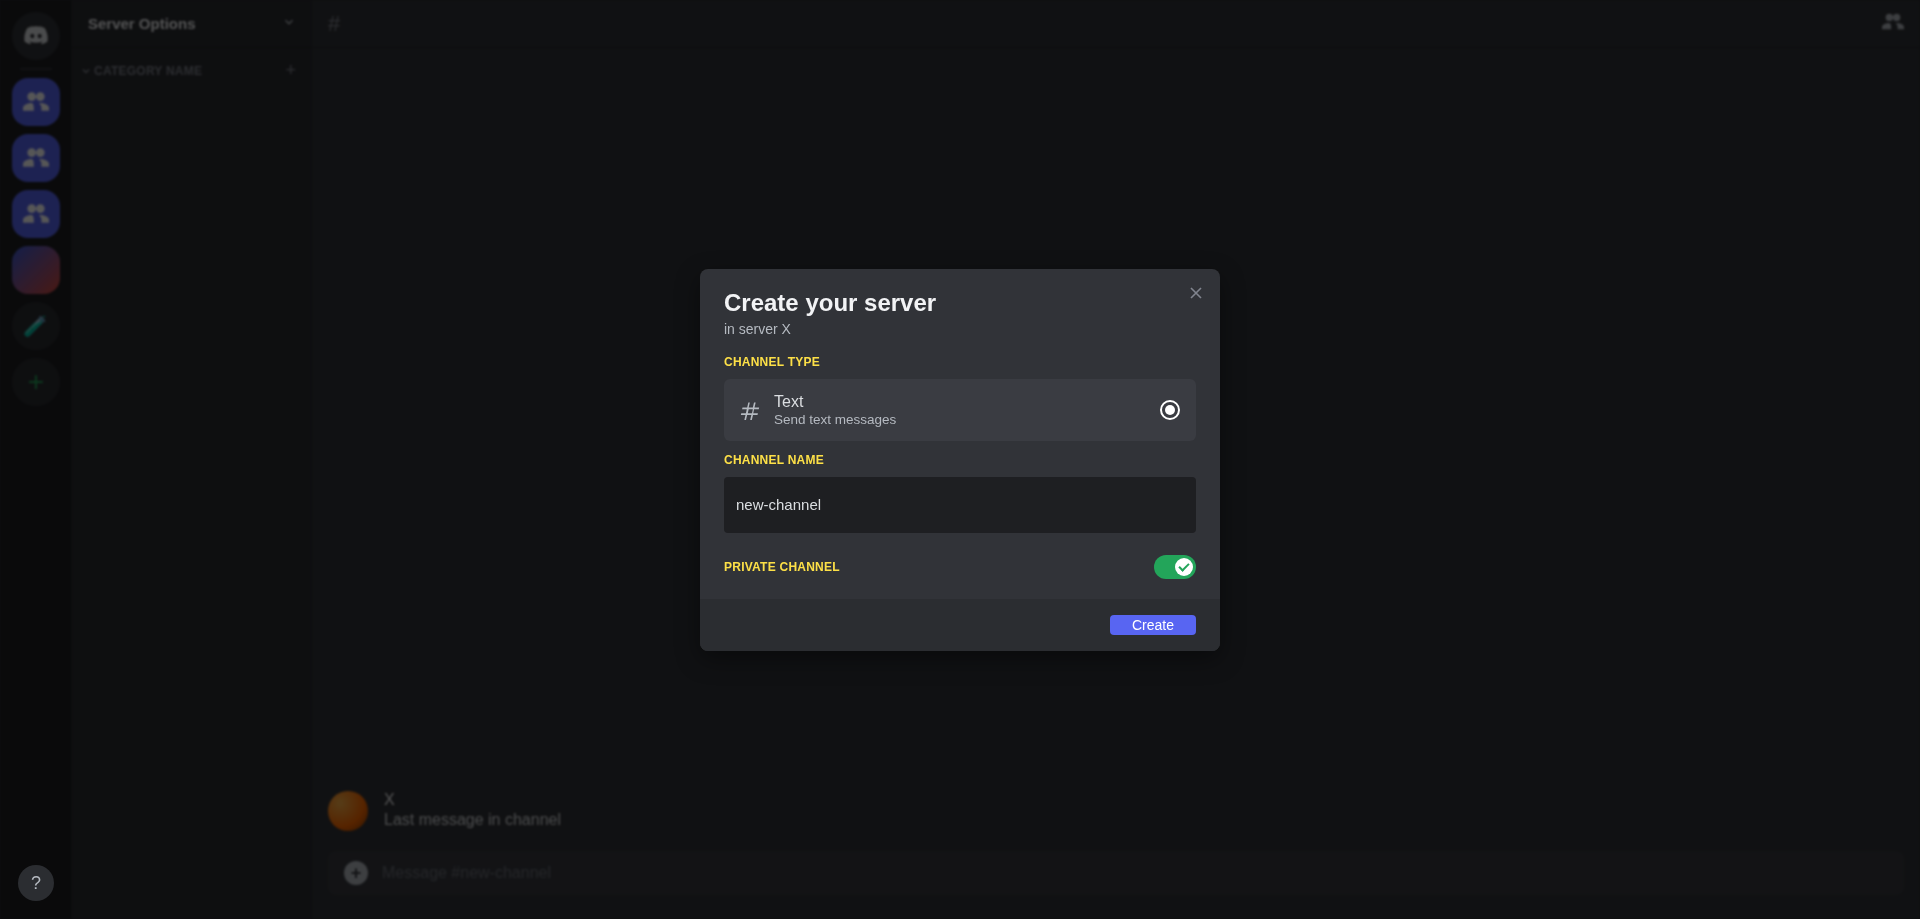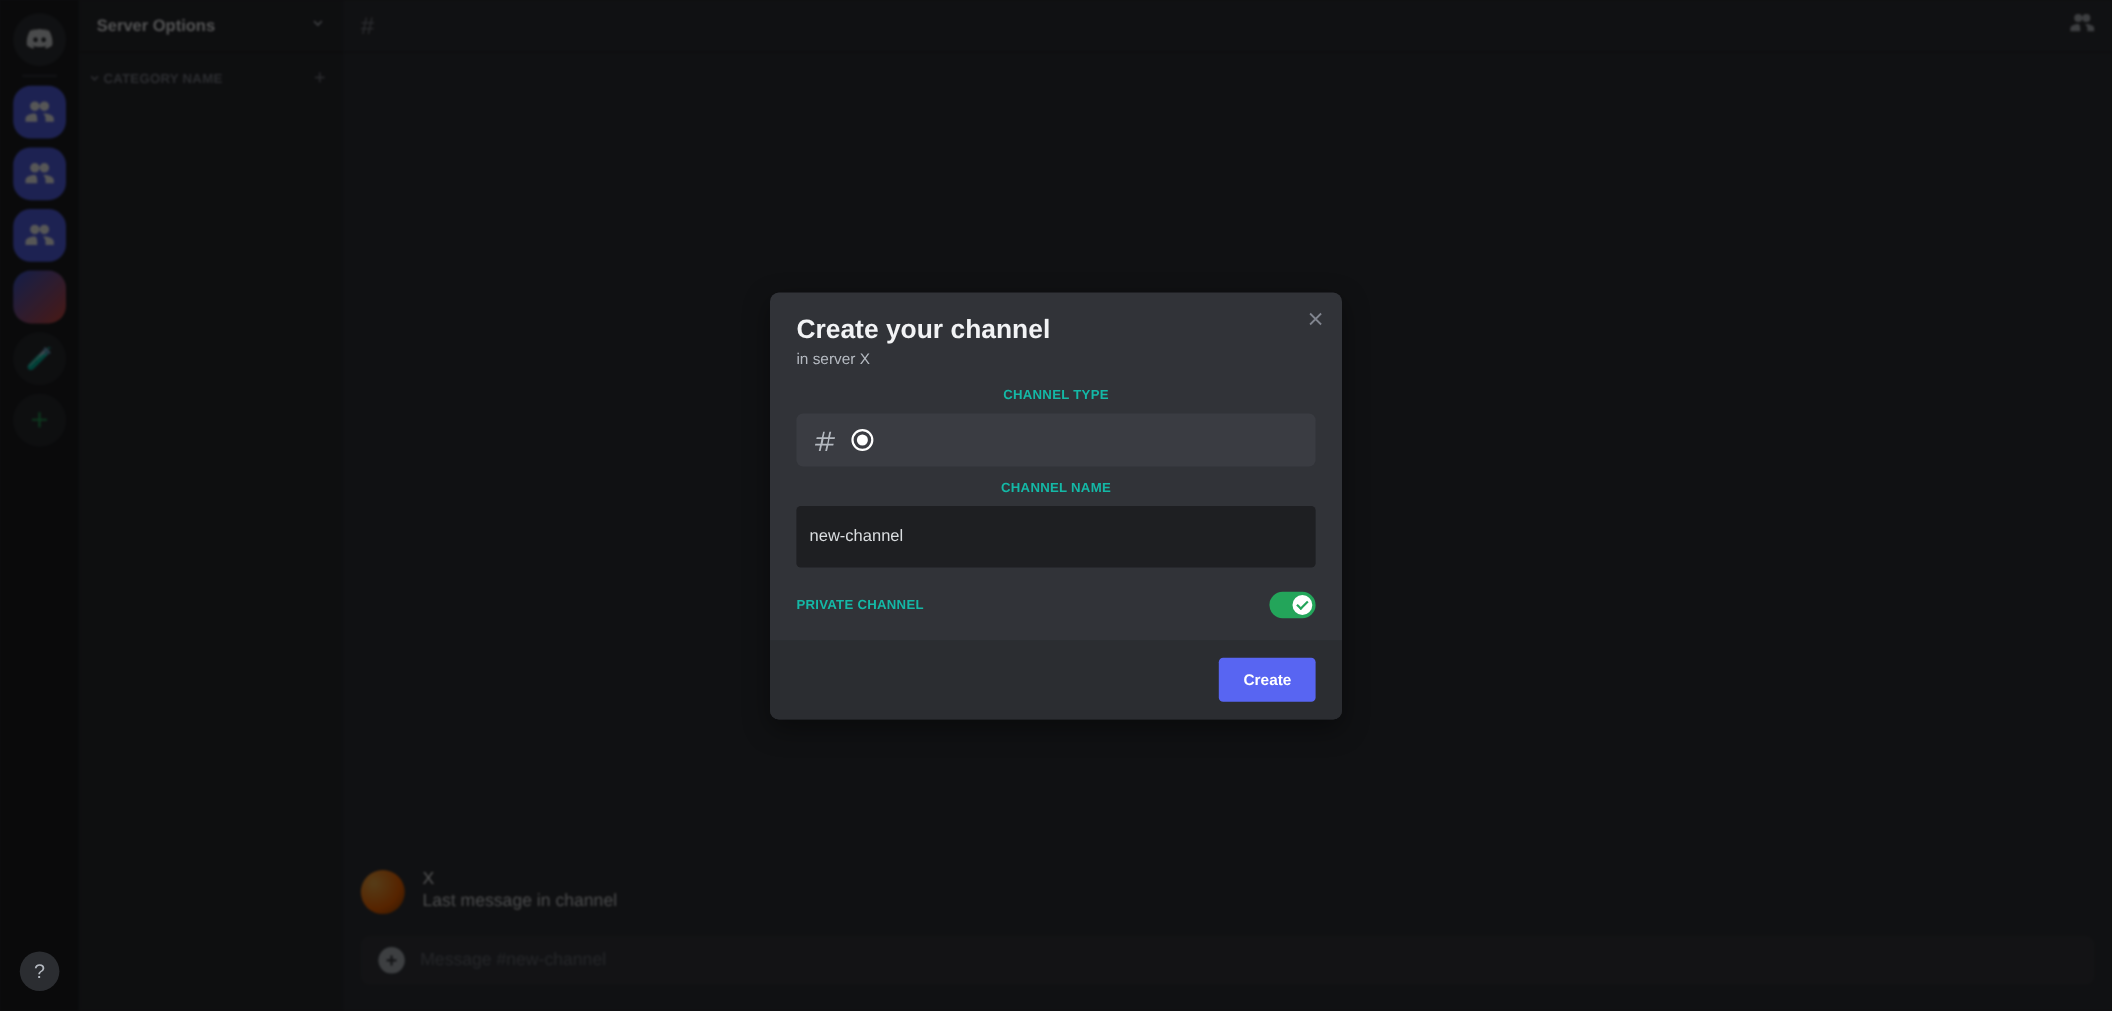--- a/index.html
+++ b/index.html
@@ -211,25 +211,24 @@
     color: #80848e;
     font-size: 22px;
     cursor: pointer;
     background: none;
     border: none;
     line-height: 1;
   }
   .section-label {
     font-size: 12px;
     font-weight: 700;
-    color: #14b8a6;
+    color: #fde047;
     text-transform: uppercase;
     letter-spacing: 0.02em;
     margin-bottom: 10px;
-    text-align: center;
   }
   .section-label.mt { margin-top: 12px; }
   .type-card {
     background: #2b2d31;
     border-radius: 6px;
     padding: 14px 16px;
     display: flex;
     align-items: center;
     gap: 14px;
     margin-bottom: 10px;
@@ -304,23 +303,23 @@
     background: #2b2d31;
     padding: 16px 24px;
     display: flex;
     justify-content: flex-end;
   }
   .create-btn {
     background: #5865f2;
     color: #fff;
     border: none;
     border-radius: 4px;
-    padding: 12px 22px;
+    padding: 2px 22px;
     font-size: 14px;
-    font-weight: 700;
+    font-weight: 400;
     cursor: pointer;
   }
 
   .dim-behind { filter: blur(1px) brightness(0.75); pointer-events: none; }
 </style>
 </head>
 <body>
 
 <div class="app">
 
@@ -398,30 +397,34 @@
   </div>
 
   <div class="overlay">
     <div class="modal">
       <button class="modal-close">
         <svg width="20" height="20" viewBox="0 0 24 24" fill="none" stroke="currentColor" stroke-width="2">
             <path d="M18 6 6 18M6 6l12 12"></path>
           </svg>
       </button>
       <div class="modal-body">
-        <div class="modal-title">Create your channel</div>
+        <div class="modal-title">Create your server</div>
         <div class="modal-subtitle">in server X</div>
 
         <div class="section-label">CHANNEL TYPE</div>
 
         <div class="type-card selected">
           <div class="type-icon">
             <svg width="20" height="20" viewBox="0 0 24 24" fill="currentColor">
                 <path d="M10 3 8.6 9H3l-.5 2h5.6l-1 5H1.5L1 18h5.6L5.2 24h2l1.4-6h5l-1.4 6h2l1.4-6H21l.5-2h-5.6l1-5H22.5l.5-2h-5.6L18.8 3h-2l-1.4 6h-5L11.8 3Zm.4 8h5l-1 5h-5Z"></path>
               </svg>
+          </div>
+          <div class="type-texts">
+            <div class="type-title">Text</div>
+            <div class="type-desc">Send text messages</div>
           </div>
           <div class="radio checked"></div>
         </div>
 
 
         <div class="section-label mt">CHANNEL NAME</div>
         <input class="name-input" type="text" value="new-channel" style="">
 
         <div class="private-row">
           <div class="section-label" style="margin:0;">PRIVATE CHANNEL</div>

